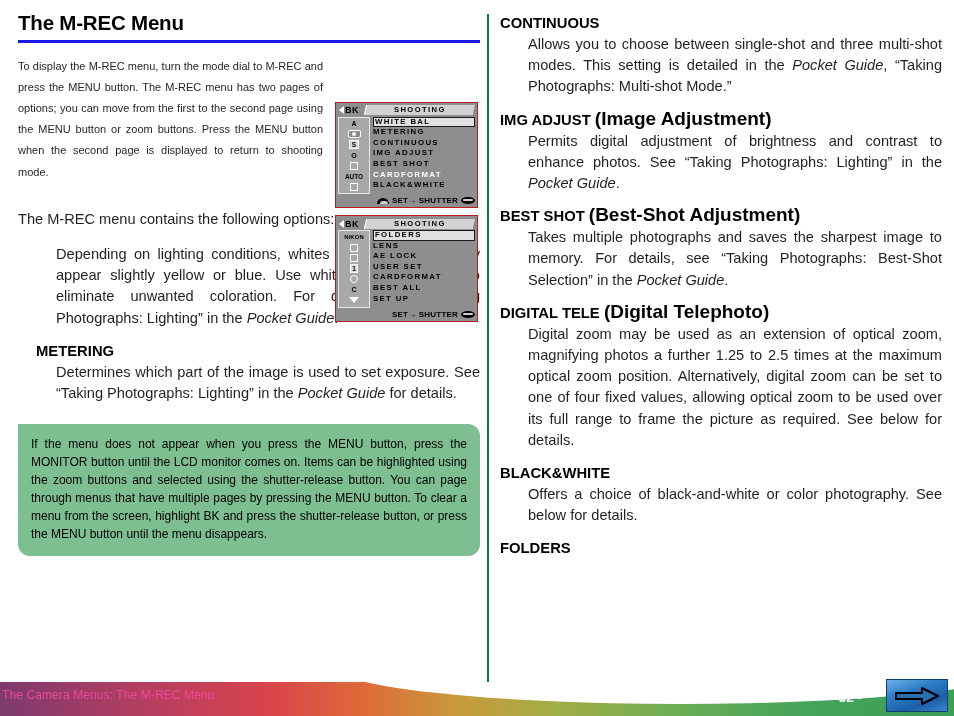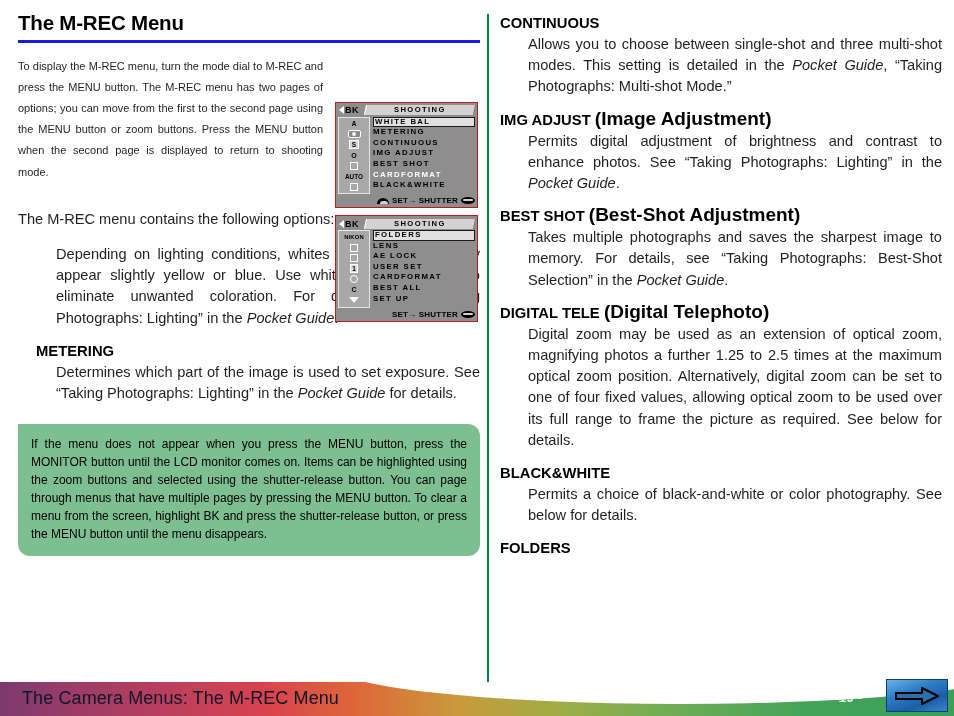--- a/index.html
+++ b/index.html
@@ -299,23 +299,23 @@
   }
   .footer-swoosh {
     position: absolute;
     left: 330px; top: -56px;
     width: 700px; height: 78px;
     background: #ffffff;
     border-radius: 0 0 100% 100% / 0 0 100% 100%;
   }
   .footer-label {
     position: absolute;
-    left: 22px; top: 6px;
-    font-size: 18px;
-    color: #0f172a;
+    left: 2px; top: 6px;
+    font-size: 12px;
+    color: #ec4899;
     letter-spacing: 0.1px;
     z-index: 3;
   }
   .footer-page {
     position: absolute;
     right: 92px; top: 8px;
     font-size: 13.6px;
     color: #ffffff;
     font-weight: bold;
     z-index: 3;
@@ -495,37 +495,37 @@
         <span class="gloss">(Digital Telephoto)</span>
       </div>
       <p class="def-body"><span>Digital zoom may be used as an extension of optical zoom, magnifying photos a further 1.25 to 2.5 times at the maximum optical zoom position.  Alternatively, digital zoom can be set to one of four fixed values, allowing optical zoom to be used over its full range to frame the picture as required. See below for details.</span><i class="pg"></i><span></span></p>
     </div>
 
     <div class="def">
       <div class="def-term">
         <b>BLACK&amp;WHITE</b>
         <span class="gloss"></span>
       </div>
-      <p class="def-body"><span>Permits a choice of black-and-white or color photography. See below for details.</span><i class="pg"></i><span></span></p>
+      <p class="def-body"><span>Offers a choice of black-and-white or color photography. See below for details.</span><i class="pg"></i><span></span></p>
     </div>
 
     <div class="def">
       <div class="def-term">
         <b>FOLDERS</b>
         <span class="gloss"></span>
       </div>
     </div>
 
   </div>
 
   <div class="footer">
     <div class="footer-grad"></div>
     <div class="footer-swoosh"></div>
     <div class="footer-label">The Camera Menus: The M-REC Menu</div>
-    <div class="footer-page">- 19 -</div>
+    <div class="footer-page">- 52 -</div>
   </div>
 
   <div class="next-btn">
     <svg class="arrow-svg" width="46" height="20" viewBox="0 0 46 20">
       <path d="M2 7 L28 7 L28 2 L44 10 L28 18 L28 13 L2 13 Z" fill="#2b6fae" stroke="#000000" stroke-width="2" stroke-linejoin="round"></path>
     </svg>
   </div>
 
 </div>
 

